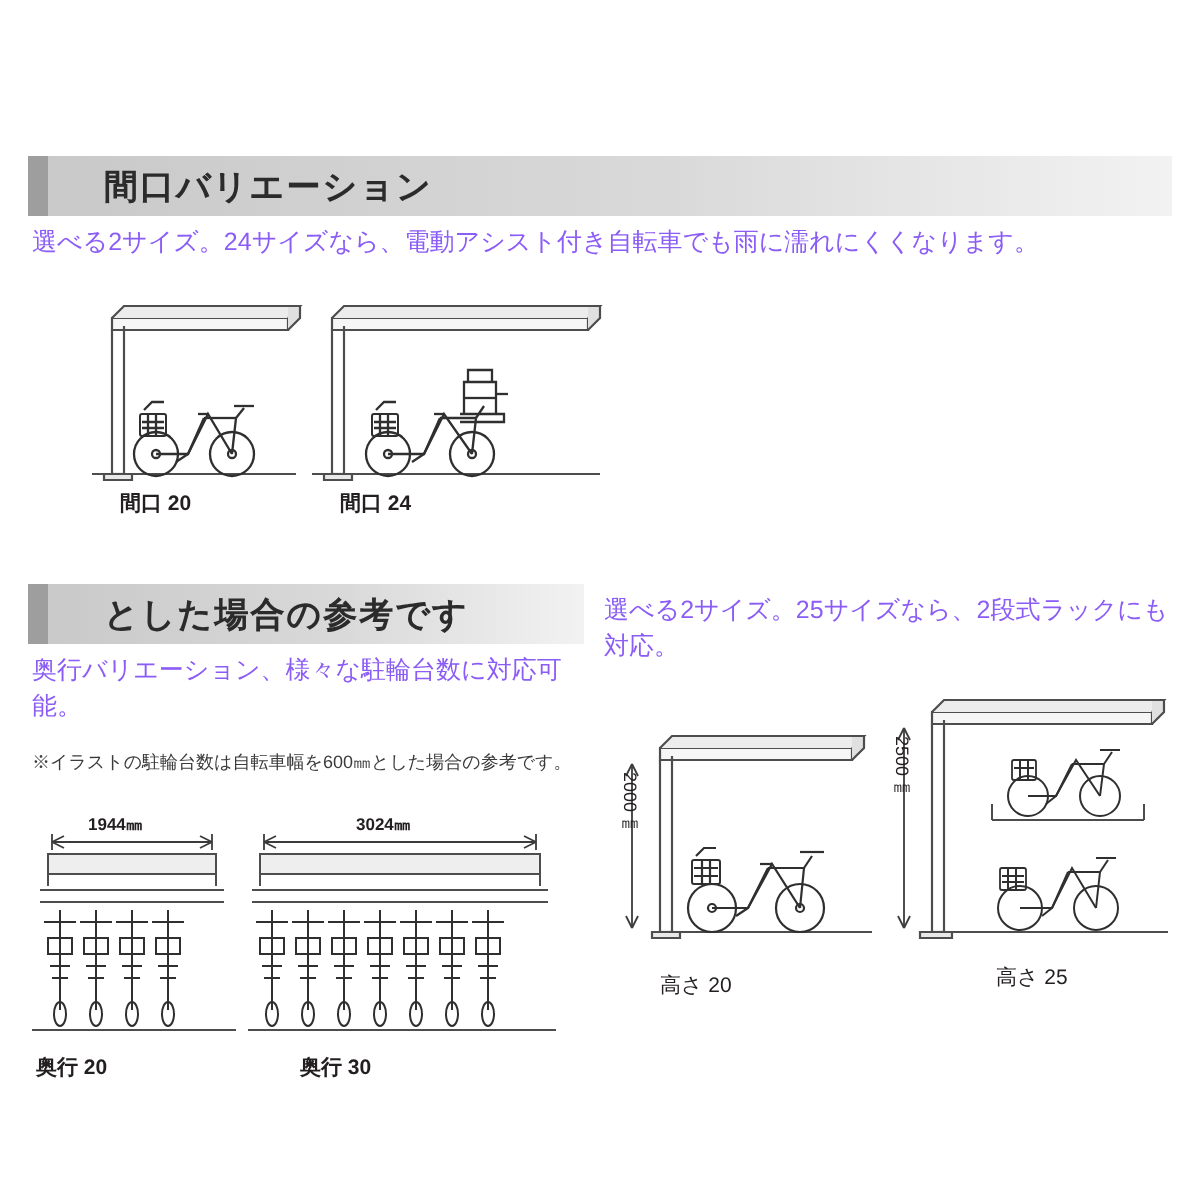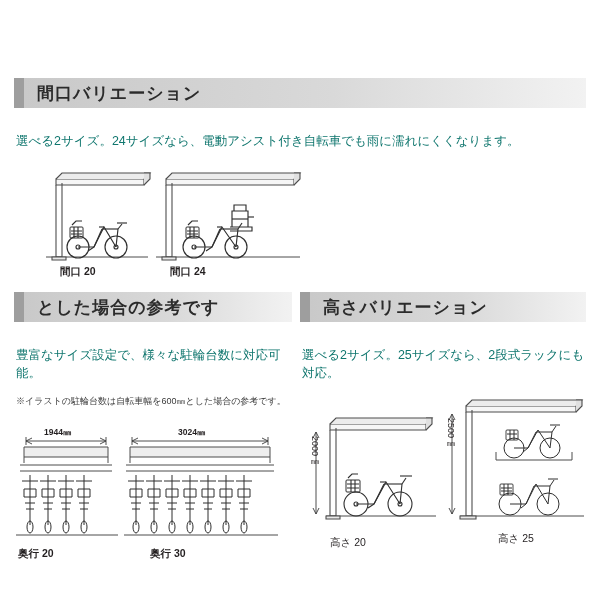--- a/index.html
+++ b/index.html
@@ -32,34 +32,34 @@
   .sec-head .mark {
     width: 10px;
     background: #9e9e9e;
     flex: 0 0 10px;
   }
   .sec-head .bar {
     flex: 1 1 auto;
     background: linear-gradient(to right, #c9c9c9 0%, #d9d9d9 55%, #f2f2f2 100%);
     display: flex;
     align-items: center;
-    padding-left: 13px;
+    padding-left: 28px;
   }
   .sec-head .bar span {
     font-size: 17px;
     font-weight: bold;
     letter-spacing: 1px;
     color: #2b2b2b;
   }
 
   .lead {
     font-size: 12.5px;
     line-height: 1.4;
-    margin: 25px 0 0 2px;
-    color: #0f766e;
+    margin: 5px 0 0 2px;
+    color: #8b5cf6;
   }
   .note {
     font-size: 9px;
     line-height: 1.35;
     color: #3b3b3b;
     margin: 13px 0 0 2px;
   }
 
   
   #top-block {
@@ -210,21 +210,21 @@
 
   <div id="mid-left">
 
     <div class="sec-head">
       <div class="mark"></div>
       <div class="bar">
         <span>とした場合の参考です</span>
       </div>
     </div>
 
-    <div class="lead">豊富なサイズ設定で、様々な駐輪台数に対応可能。</div>
+    <div class="lead">奥行バリエーション、様々な駐輪台数に対応可能。</div>
     <div class="note">※イラストの駐輪台数は自転車幅を600㎜とした場合の参考です。</div>
 
     <div class="figarea" style="height:160px;font-weight:bold;">
 
       <svg width="110" height="150" viewBox="0 0 110 150" style="position:absolute;left:0;top:6px;">
 
         <g stroke="#3b3b3b" stroke-width="0.9" fill="none">
           <path d="M12 22 L92 22"></path>
           <path d="M12 18 L12 26"></path>
           <path d="M92 18 L92 26"></path>
@@ -348,26 +348,20 @@
         </g>
         <path d="M2 116 L156 116" stroke="#4d4d4d" stroke-width="1" fill="none"></path>
         <text class="lbl" x="28" y="138">奥行 30</text>
       </svg>
 
     </div>
   </div>
 
   <div id="mid-right">
 
-    <div class="sec-head">
-      <div class="mark"></div>
-      <div class="bar">
-        <span>高さバリエーション</span>
-      </div>
-    </div>
 
     <div class="lead">選べる2サイズ。25サイズなら、2段式ラックにも対応。</div>
 
     <div class="figarea" style="height:180px;">
 
       <svg width="140" height="160" viewBox="0 0 140 160" style="position:absolute;left:0;top:10px;">
         <g fill="none" stroke="#4d4d4d" stroke-width="1.1">
           <path d="M30 26 L126 26 L126 32 L30 32 Z" fill="#f6f6f6"></path>
           <path d="M30 26 L36 20 L132 20 L126 26" fill="#ececec"></path>
           <path d="M126 20 L132 20 L132 26 L126 32" fill="#e0e0e0"></path>

